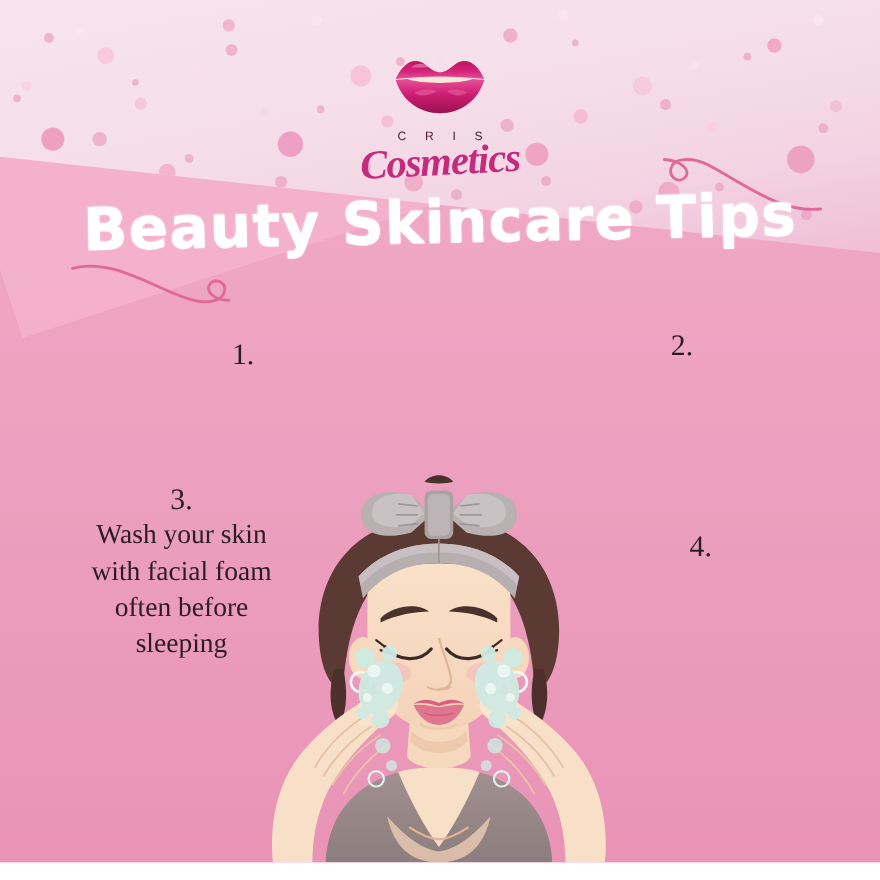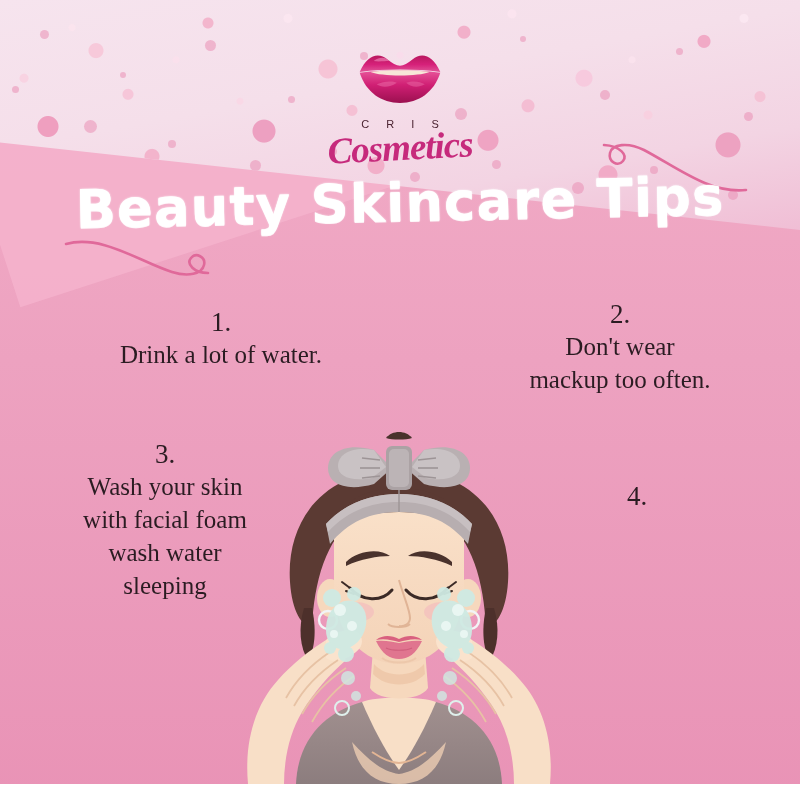--- a/index.html
+++ b/index.html
@@ -245,34 +245,31 @@
   <svg class="swirl swirl-left" width="170" height="56" viewBox="0 0 170 56">
     <path d="M4 12 C40 2 78 30 110 40 C126 45 140 42 142 33 C144 25 134 20 129 26 C124 32 132 41 146 41" fill="none" stroke="#e0699a" stroke-width="2.6" stroke-linecap="round"></path>
   </svg>
 
   <svg class="swirl swirl-right" width="180" height="66" viewBox="0 0 180 66">
     <path d="M176 58 C140 62 108 36 74 18 C58 10 42 12 40 21 C38 30 48 35 53 29 C58 23 50 14 34 13" fill="none" stroke="#e0699a" stroke-width="2.6" stroke-linecap="round"></path>
   </svg>
 
   <div class="tip tip-1">
     <div class="tip-num">1.</div>
-    <div class="tip-text">Drink a lot of water.</div>
   </div>
 
   <div class="tip tip-2">
     <div class="tip-num">2.</div>
-    <div class="tip-text">Don't wear
-mackup too often.</div>
   </div>
 
   <div class="tip tip-3">
     <div class="tip-num">3.</div>
     <div class="tip-text">Wash your skin
 with facial foam
-wash water
+often before
 sleeping</div>
   </div>
 
   <div class="tip tip-4">
     <div class="tip-num">4.</div>
   </div>
 
   <svg class="woman" viewBox="0 0 330 372">
     <defs>
       <linearGradient id="skinG" x1="0" y1="0" x2="0" y2="1">

